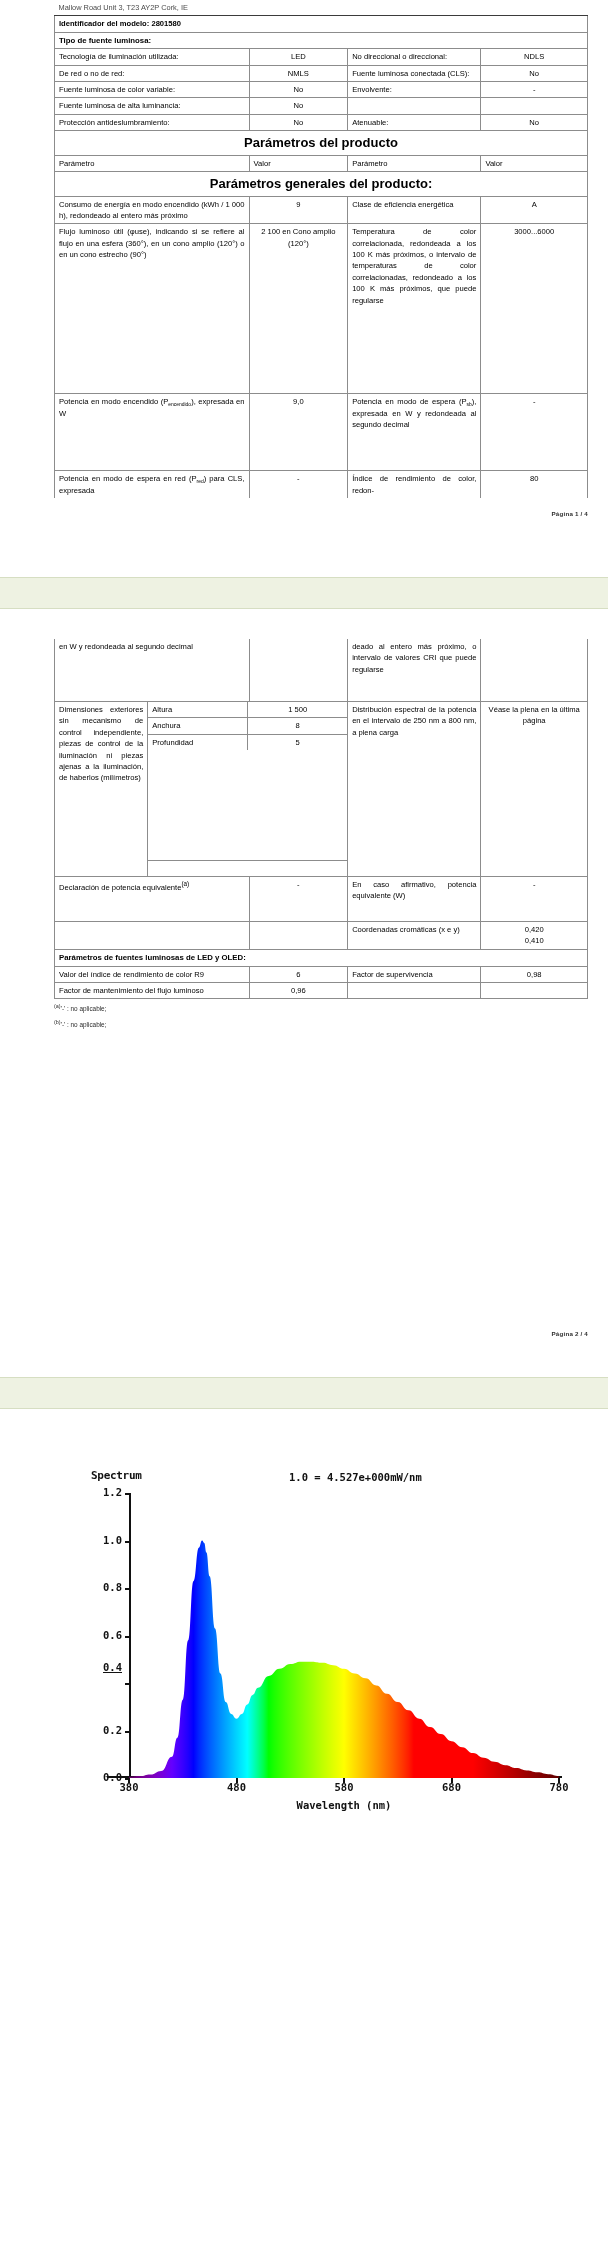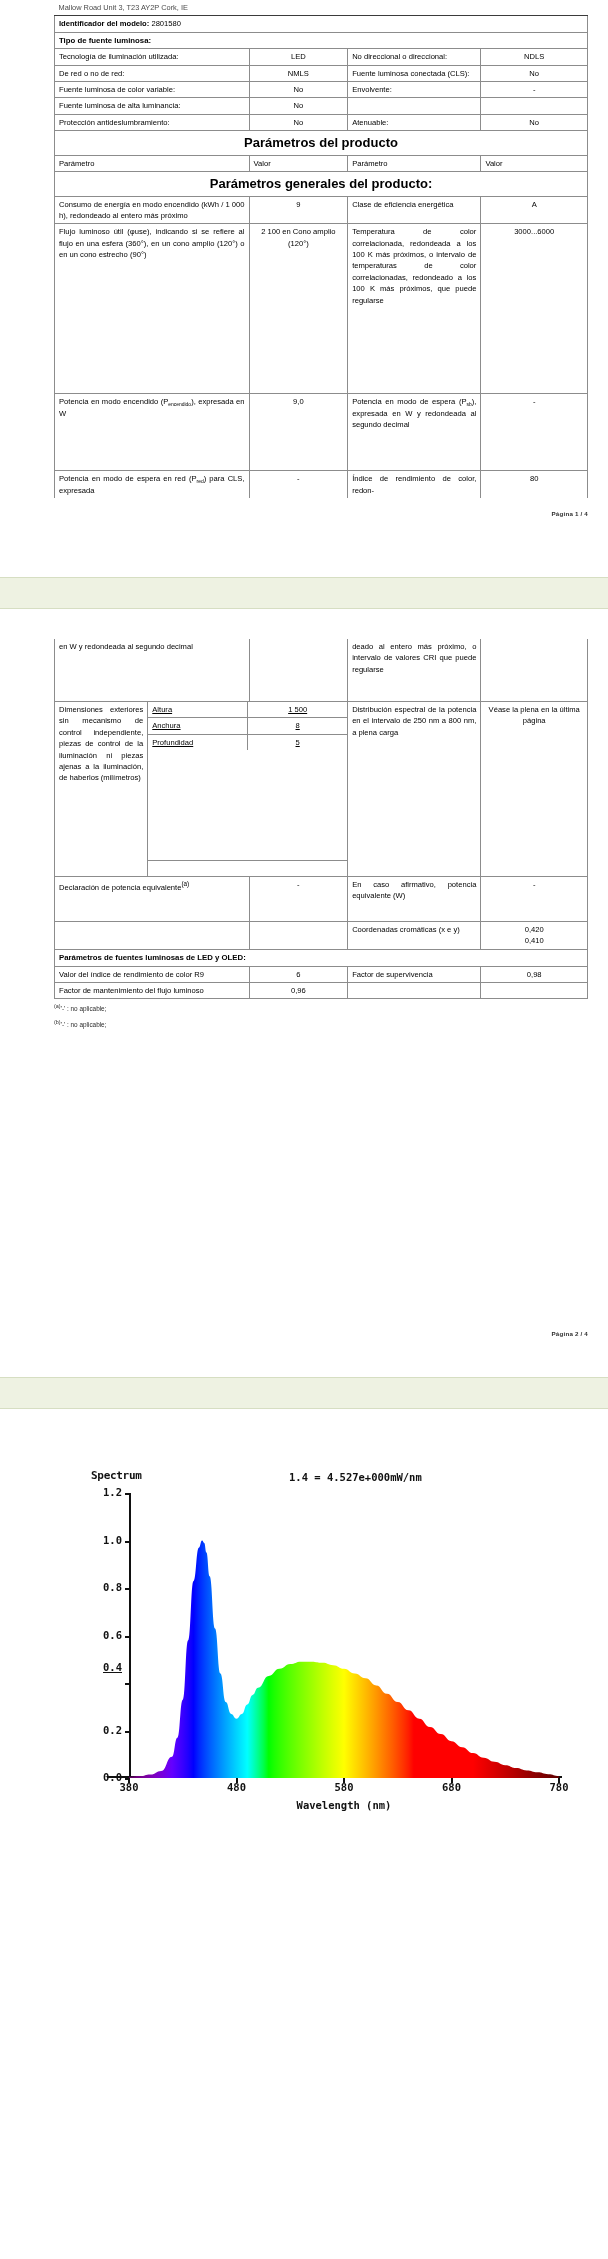--- a/index.html
+++ b/index.html
@@ -61,21 +61,21 @@
     padding: 2px 4px;
   }
   td.sectleft {
     font-weight: bold;
     font-size: 7.8px;
   }
   .model-id {
     font-weight: bold;
   }
   .model-val {
-    font-weight: normal;
+    font-weight: bold;
   }
   sub { font-size: 0.65em; vertical-align: baseline; position: relative; top: 2px; }
   .footnote {
     font-size: 6.4px;
     color: #2c2c2c;
     margin-top: 3px;
     line-height: 1.6;
   }
   .footnote sup { font-size: 0.85em; }
   .pagenum {
@@ -89,21 +89,21 @@
   table.dims {
     border-collapse: collapse;
     width: 100%;
     table-layout: fixed;
     font-size: 7.6px;
   }
   table.dims td {
     border: 0.6px solid #8c8c8c;
     padding: 2px 4px;
   }
-  td.nopad { padding: 0 !important; border: 0.6px solid #8c8c8c; text-decoration: underline; }
+  td.nopad { padding: 0 !important; border: 0.6px solid #8c8c8c; }
   
   .chart-wrap {
     position: relative;
     width: 608px;
     height: 440px;
   }
   .chart-box {
     position: absolute;
     left: 55px;
     top: 80px;
@@ -395,21 +395,21 @@
     <div style="height:40px"></div>
   </div>
 </div>
 
 <div class="page-gap"></div>
 
 <div class="page">
   <div class="chart-wrap">
     <div class="chart-box">
       <div class="chart-title">Spectrum</div>
-      <div class="chart-note">1.4 = 4.527e+000mW/nm</div>
+      <div class="chart-note">1.0 = 4.527e+000mW/nm</div>
 
       <div class="axis-y"></div>
       <div class="axis-x"></div>
 
       <div id="yticks">
           <div class="ytick" style="top: 282px;">0.0</div>
           <div class="ytickmark" style="top: 289px;"></div>
           <div class="ytick" style="top: 234.5px;">0.2</div>
           <div class="ytickmark" style="top: 241.5px;"></div>
           <div class="ytick" style="top: 172px; text-decoration: underline;">0.4</div>

